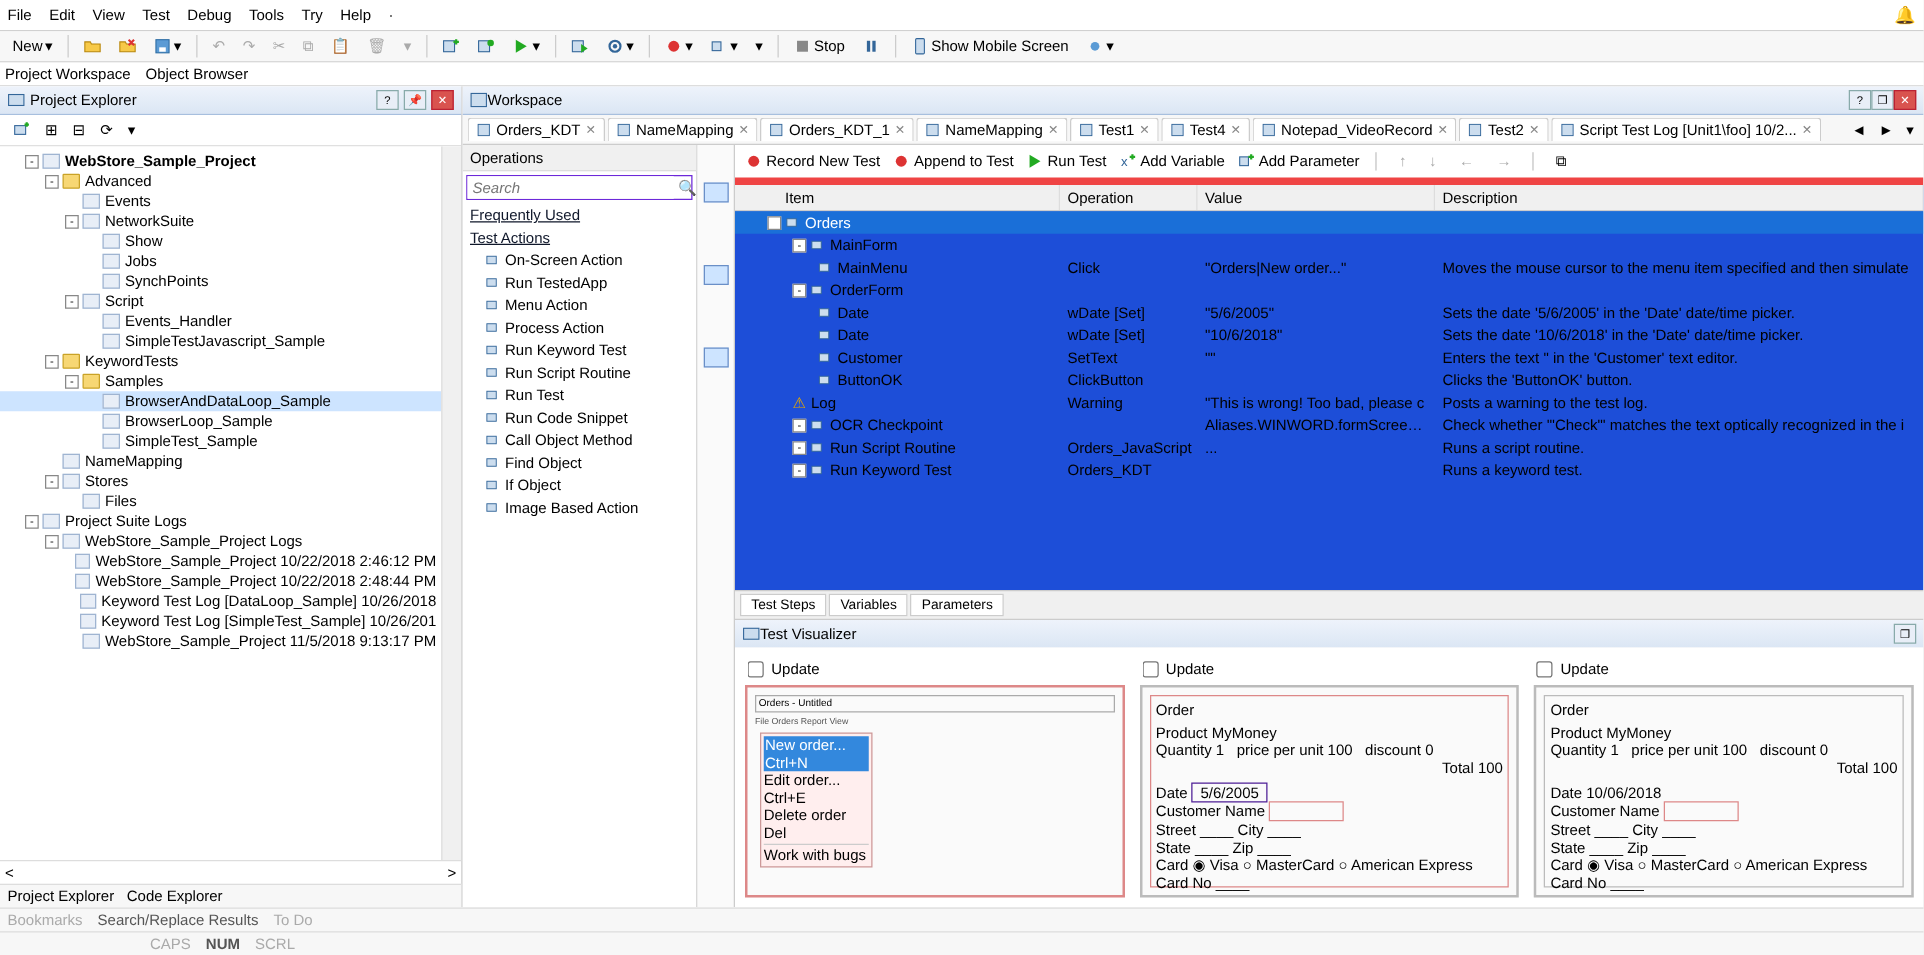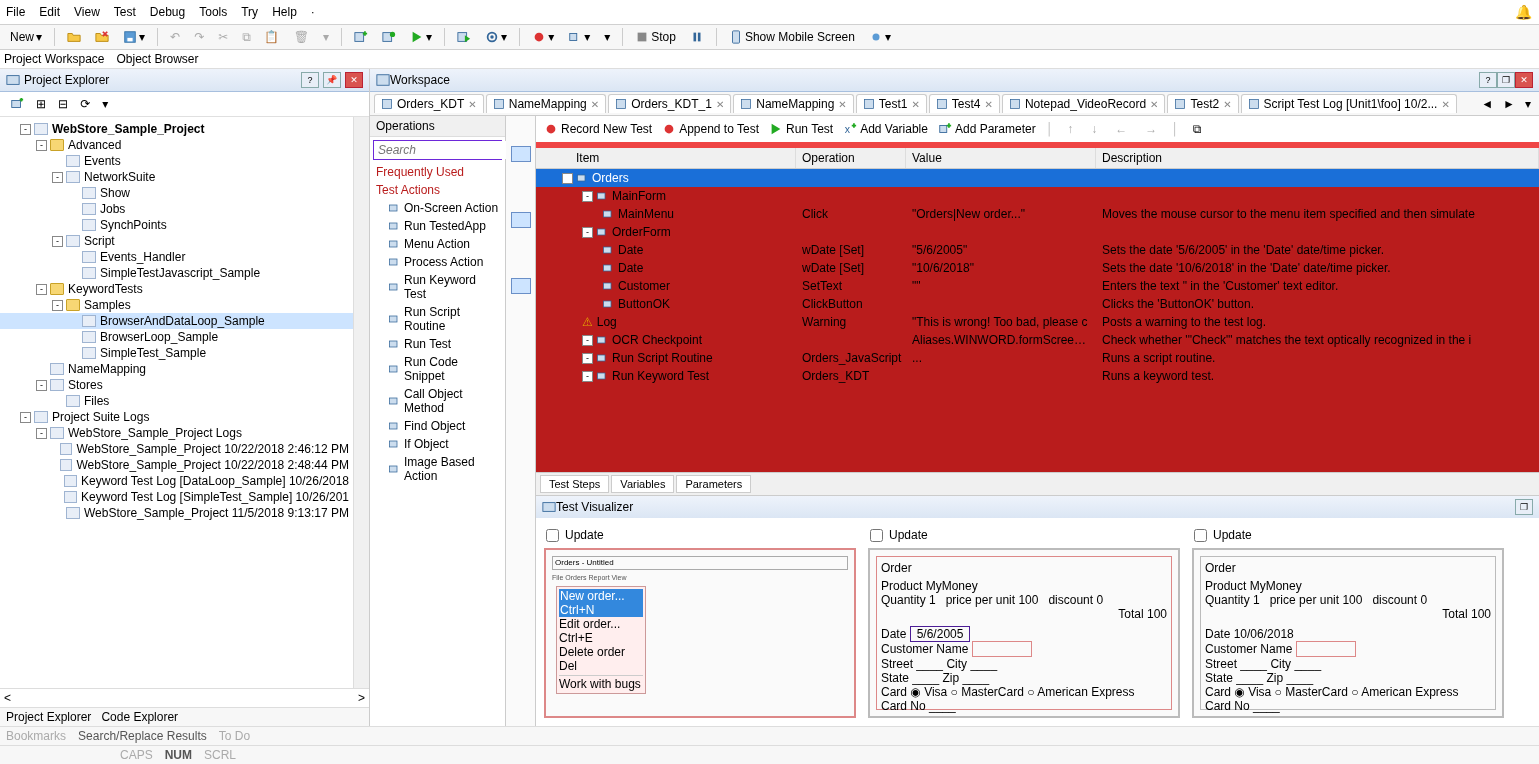--- a/index.html
+++ b/index.html
@@ -32,34 +32,34 @@
 .scrollbar-v { width: 16px; background: #f0f0f0; border-left: 1px solid #ddd; }
 .left-bottom-tabs { padding: 2px 6px; background: #f7f7f7; border-top: 1px solid #ddd; display: flex; gap: 10px; font-size: 11px; }
 .right-panel { flex: 1; display: flex; flex-direction: column; overflow: hidden; }
 .workspace-header { background: linear-gradient(#eef3fb,#dbe6f4); padding: 3px 6px; display: flex; align-items: center; border-bottom: 1px solid #a7bfde; }
 .workspace-header .title { flex: 1; }
 .doc-tabs { display: flex; background: #f7f7f7; border-bottom: 1px solid #ccc; overflow: hidden; align-items: center; padding: 2px 4px; }
 .doc-tab { display: flex; align-items: center; gap: 4px; padding: 2px 6px; border: 1px solid #ccc; border-bottom: none; background: #fff; margin-right: 2px; border-radius: 3px 3px 0 0; font-size: 11px; cursor: pointer; white-space: nowrap; }
 .doc-tab .x { color: #888; cursor: pointer; font-size: 10px; }
 .nav-arrows { margin-left: auto; display: flex; gap: 2px; }
 .editor-body { flex: 1; display: flex; overflow: hidden; }
-.ops-panel { width: 136px; border-right: 1px solid #ccc; display: flex; flex-direction: column; background: #fff; }
+.ops-panel { width: 188px; border-right: 1px solid #ccc; display: flex; flex-direction: column; background: #fff; }
 .ops-head { padding: 3px 6px; background: #f0f0f0; border-bottom: 1px solid #ddd; }
 .search-box { display: flex; border: 1px solid #6d28d9; margin: 3px; }
 .search-box input { flex: 1; border: none; padding: 2px 4px; font-style: italic; color: #888; outline: none; }
 .search-box .mag { padding: 2px 4px; color: #556; cursor: pointer; }
 .ops-list { flex: 1; overflow: auto; }
-.ops-cat { padding: 2px 6px; color: #b91c1c; }
+.ops-cat { padding: 2px 6px; color: #0f172a; text-decoration: underline; }
 .ops-item { padding: 2px 6px 2px 18px; cursor: pointer; display: flex; align-items: center; gap: 4px; }
 .thumb-col { width: 30px; border-right: 1px solid #ccc; background: #fafafa; display: flex; flex-direction: column; align-items: center; padding-top: 30px; gap: 50px; }
 .thumb-ico { width: 20px; height: 16px; background: #cde4ff; border: 1px solid #6a8fc7; }
 .test-area { flex: 1; display: flex; flex-direction: column; overflow: hidden; }
 .action-toolbar { display: flex; gap: 10px; padding: 4px 8px; background: #fff; border-bottom: 6px solid #ef4444; align-items: center; }
 .action-btn { display: flex; align-items: center; gap: 3px; cursor: pointer; }
-.grid { flex: 1; overflow: auto; background: #b91c1c; }
+.grid { flex: 1; overflow: auto; background: #1d4ed8; }
 .grid-head { display: flex; background: #f0f0f0; border-bottom: 1px solid #ccc; font-weight: 400; }
 .grid-head div { padding: 3px 6px; border-right: 1px solid #ddd; }
 .col-item { width: 260px; }
 .col-op { width: 110px; }
 .col-val { width: 190px; }
 .col-desc { flex: 1; }
 .grid-row { display: flex; }
 .grid-row.sel { background: #1a6fd8; color: #fff; }
 .grid-row div { padding: 2px 6px; }
 .cell-item { width: 260px; display: flex; align-items: center; }

